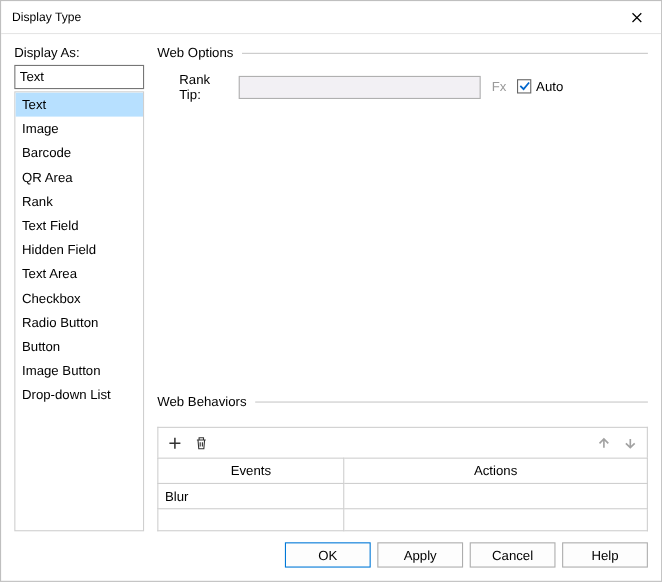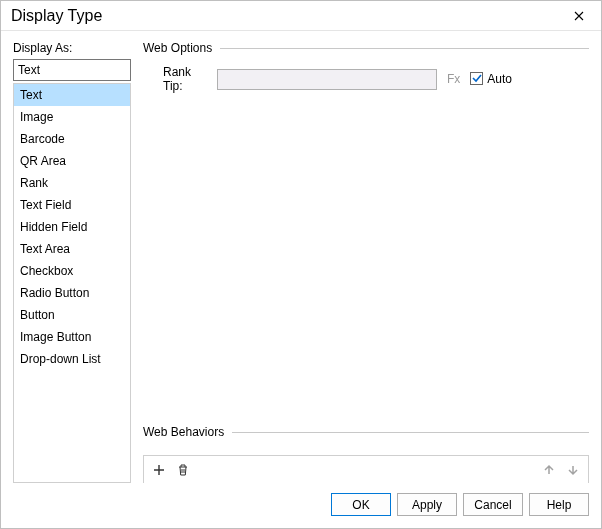--- a/index.html
+++ b/index.html
@@ -19,21 +19,21 @@
     background: #fff;
   }
   .titlebar {
     height: 30px;
     display: flex;
     align-items: center;
     justify-content: space-between;
     padding: 0 0 0 10px;
     border-bottom: 1px solid #e5e5e5;
   }
-  .titlebar-title { font-size: 16px; }
+  .titlebar-title { font-size: 11px; }
   .close-btn {
     width: 44px;
     height: 29px;
     display: flex;
     align-items: center;
     justify-content: center;
     cursor: pointer;
   }
   .close-btn svg { width: 10px; height: 10px; }
   .body {
@@ -160,21 +160,21 @@
   }
   .grid td { text-align: left; }
   .grid .empty td { height: 20px; }
   .footer {
     display: flex;
     justify-content: flex-end;
     gap: 6px;
     padding: 10px 12px 12px 12px;
   }
   .btn {
-    width: 60px;
+    width: 78px;
     height: 23px;
     border: 1px solid #adadad;
     background: #fdfdfd;
     font: inherit;
     cursor: pointer;
     padding: 0;
   }
   .btn.primary { border: 1px solid #0078d7; }
 </style>
 </head>
@@ -261,20 +261,38 @@
                   <path d="M7 11 V3 M3 7 L7 3 L11 7" stroke="#333" stroke-width="1.5" fill="none"></path>
                 </svg>
             </div>
             <div class="tb-btn dis">
               <svg viewBox="0 0 14 14">
                   <path d="M7 3 V11 M3 7 L7 11 L11 7" stroke="#333" stroke-width="1.5" fill="none"></path>
                 </svg>
             </div>
           </div>
         </div>
+        <table class="grid">
+          <thead>
+            <tr>
+              <th style="width:38%">Events</th>
+              <th>Actions</th>
+            </tr>
+          </thead>
+          <tbody id="gridbody">
+              <tr>
+                <td>Blur</td>
+                <td></td>
+              </tr>
+              <tr class="empty">
+                <td></td>
+                <td></td>
+              </tr>
+            </tbody>
+        </table>
       </div>
 
     </div>
   </div>
 
   <div class="footer">
     <button class="btn primary">OK</button>
     <button class="btn">Apply</button>
     <button class="btn">Cancel</button>
     <button class="btn">Help</button>

